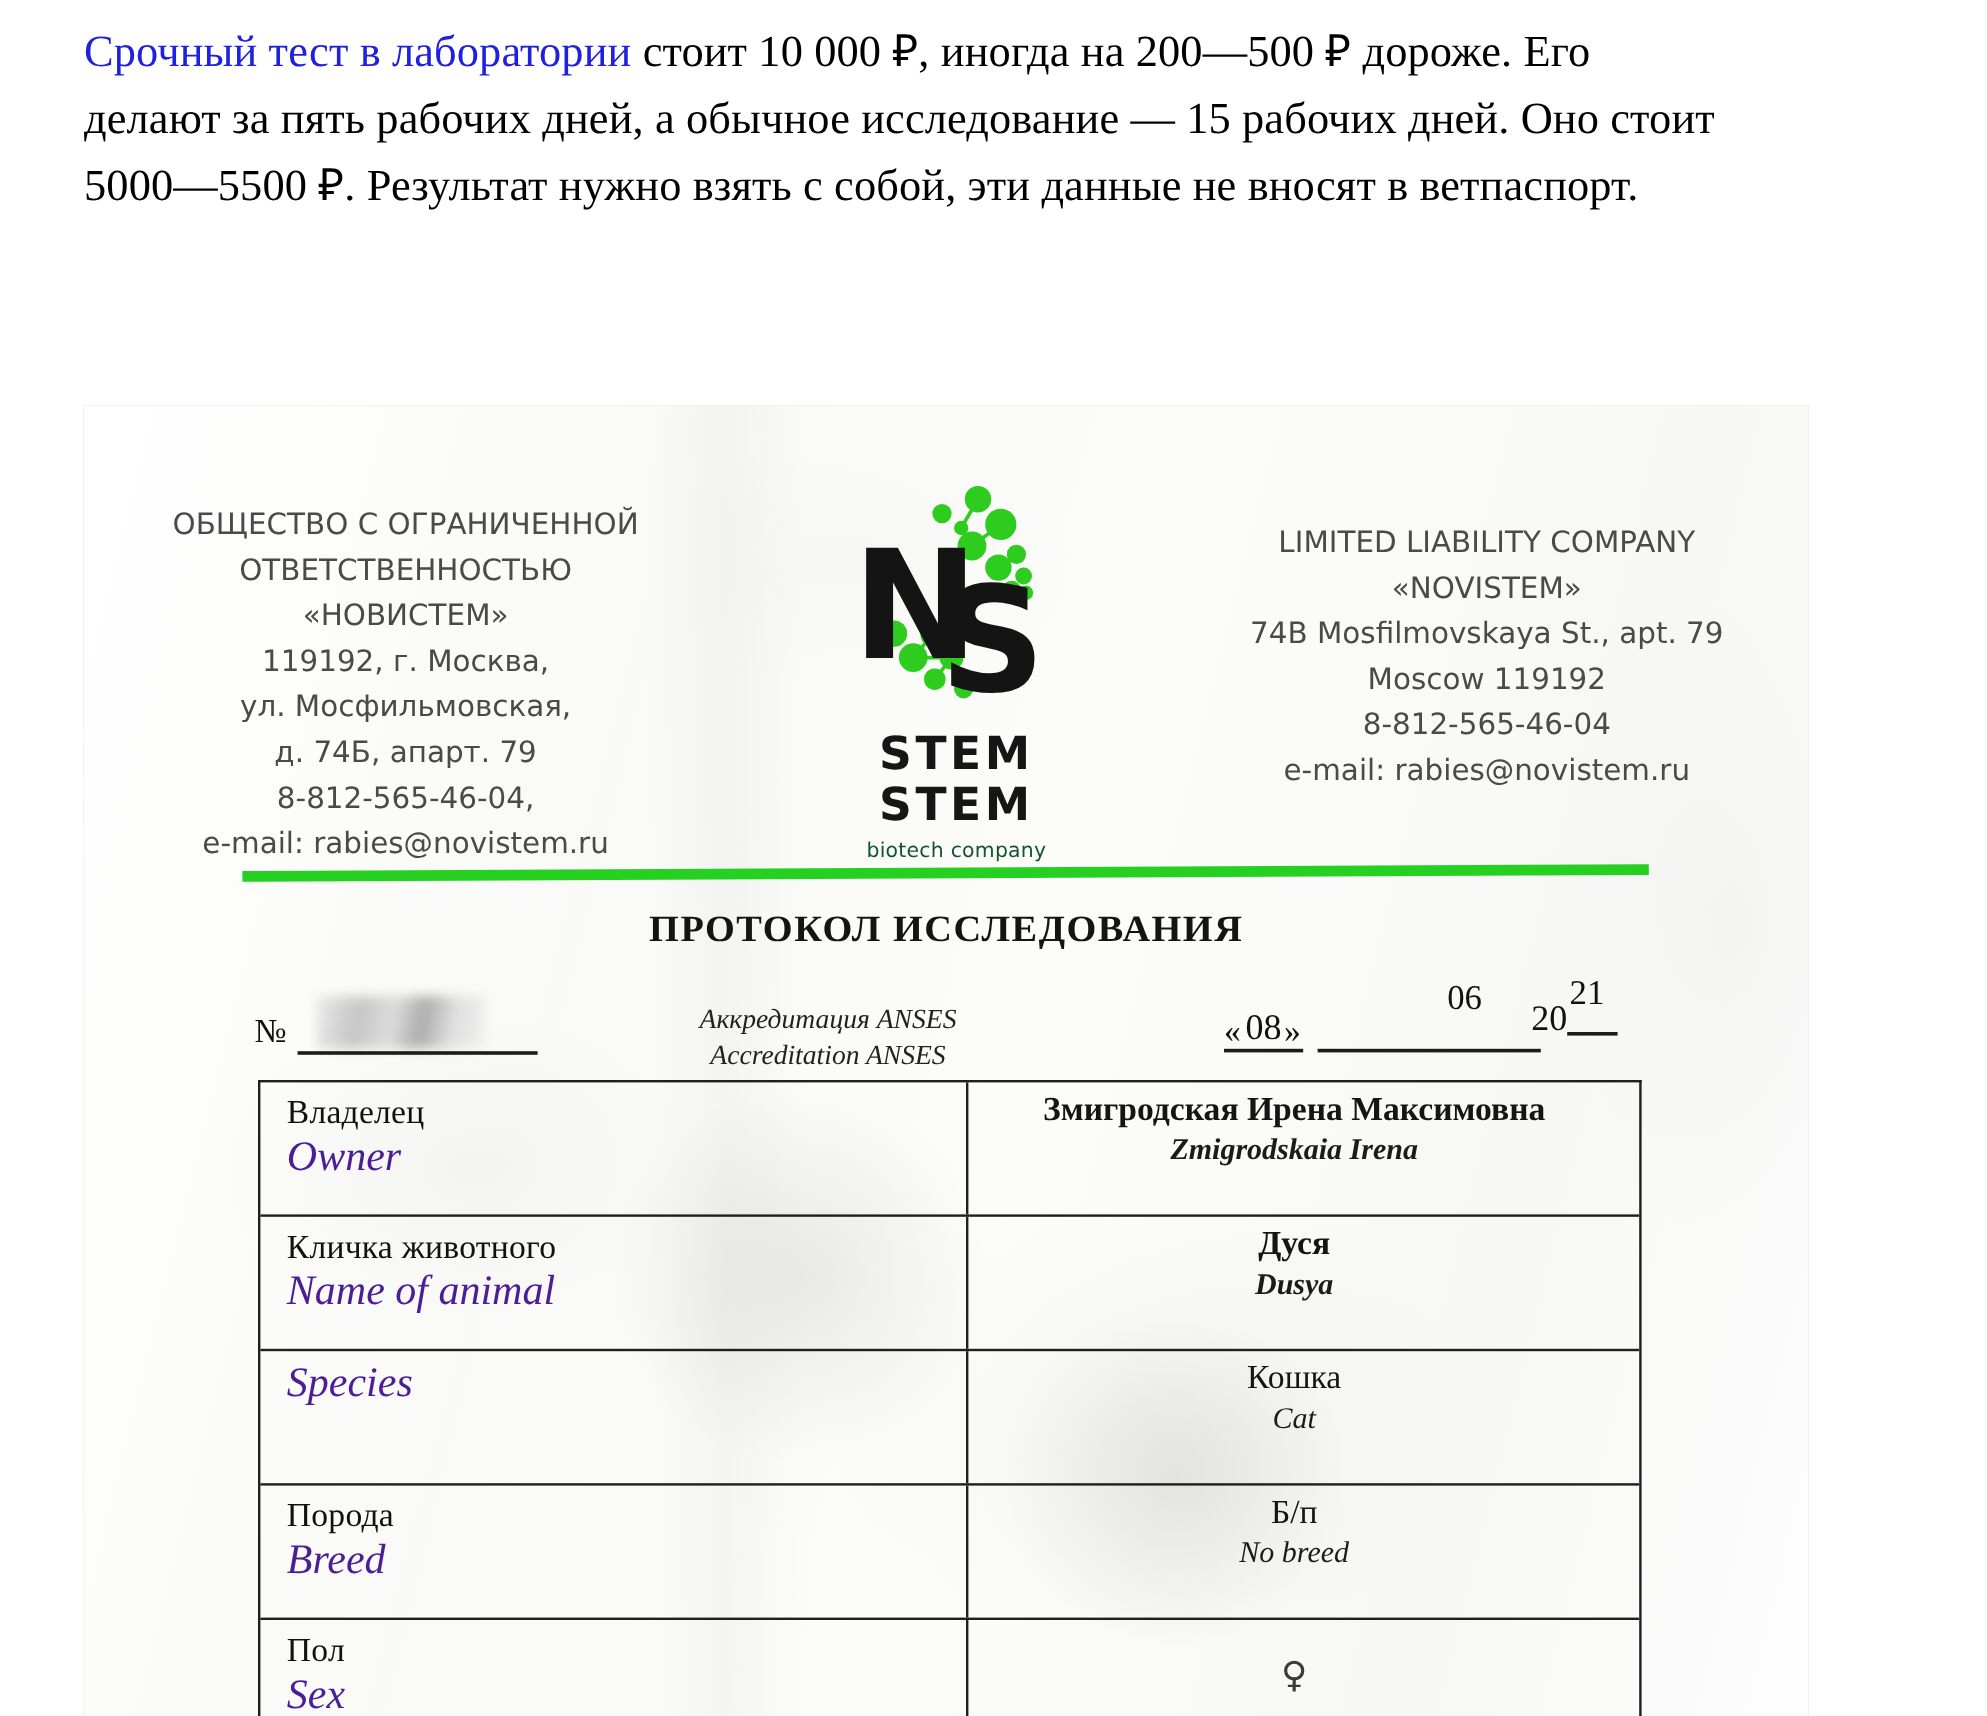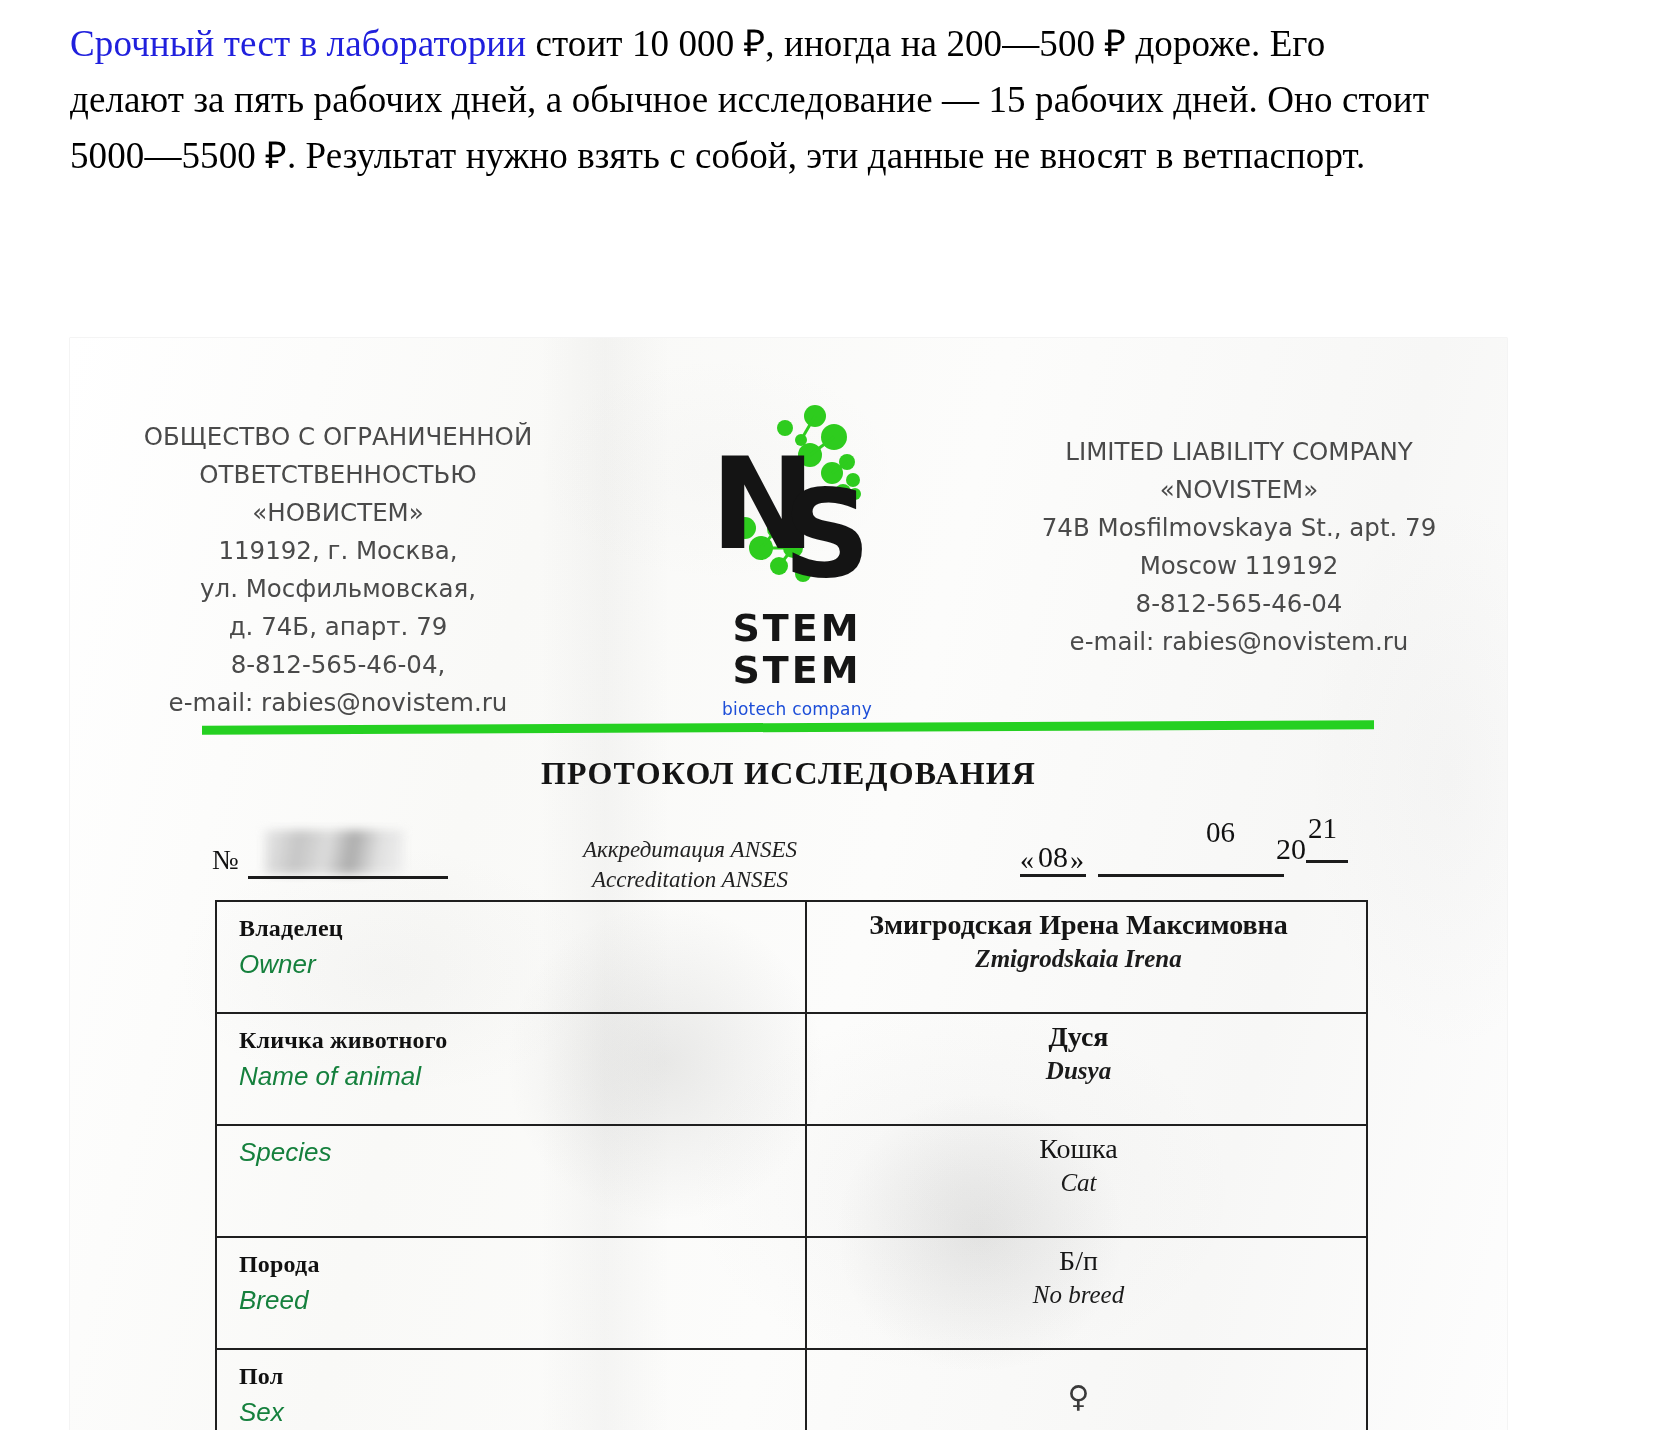--- a/index.html
+++ b/index.html
@@ -83,21 +83,21 @@
     font-weight: 700;
     font-size: 38px;
     line-height: 40px;
     letter-spacing: 3px;
     color: #161616;
     margin-top: 2px;
   }
   .logo-tag {
     font-family: "DejaVu Sans", sans-serif;
     font-size: 17px;
-    color: #1d4ed8;
+    color: #14532d;
     letter-spacing: 0.2px;
     margin-top: 9px;
   }
 
   
   .greenbar {
     position: absolute;
     left: 132px;
     top: 385px;
     width: 1172px;
@@ -201,32 +201,32 @@
     border-right: 2.5px solid #1f1f1f;
     padding: 8px 0 8px 22px;
   }
   .tcell-r {
     flex: 1;
     padding: 6px 26px 8px 10px;
     text-align: center;
   }
   .lab-ru {
     font-family: "Liberation Serif", serif;
-    font-weight: 700;
-    font-size: 24px;
+    font-weight: 400;
+    font-size: 28px;
     line-height: 36px;
     color: #111;
     letter-spacing: 0.2px;
   }
   .lab-en {
-    font-family: Liberation Sans, sans-serif;
+    font-family: Liberation Serif, serif;
     font-style: italic;
-    font-size: 26px;
+    font-size: 35px;
     line-height: 36px;
-    color: #15803d;
+    color: #4c1d95;
   }
   .val-ru {
     font-family: "Liberation Serif", serif;
     font-weight: 700;
     font-size: 28px;
     line-height: 34px;
     color: #151515;
   }
   .val-ru.thin { font-weight: 400; }
   .val-en {

